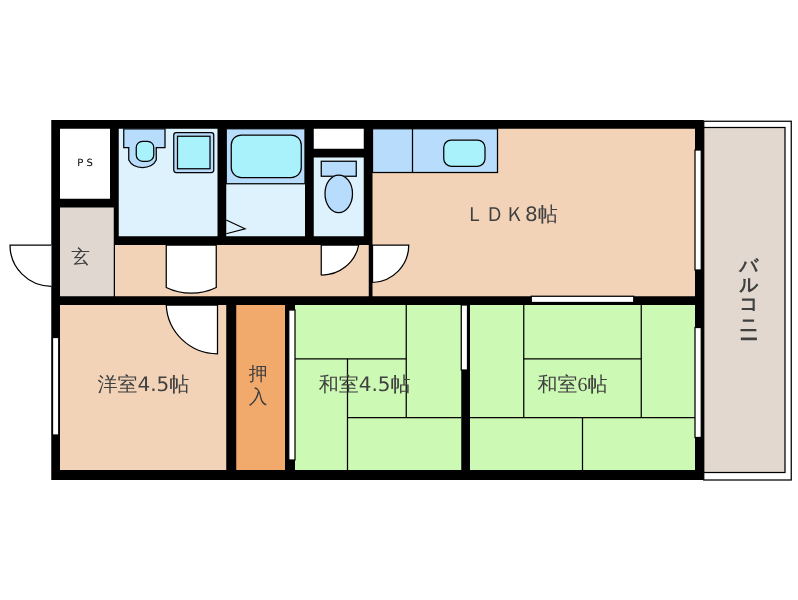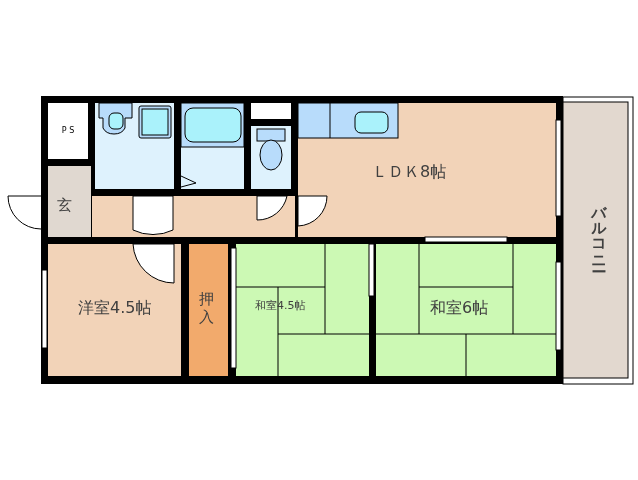--- a/index.html
+++ b/index.html
@@ -96,15 +96,15 @@
     <path d="M133 244 L174 244 L174 283 A41 41 0 0 1 133 244 Z"></path>
   </g>
 
   <text x="68" y="133" font-size="8" text-anchor="middle" font-family="DejaVu Sans, sans-serif">P S</text>
 </svg>
 
 <div class="lbl" style="left:57px;top:196px;font-size:15px;">玄</div>
 <div class="lbl" style="left:372px;top:162px;font-size:16px;">ＬＤＫ8帖</div>
 <div class="lbl" style="left:66px;top:298px;font-size:16px;margin-left:12px;">洋室4.5帖</div>
 <div class="lbl" style="left:199px;top:290px;font-size:15px;line-height:18px;width:18px;text-align:left;white-space:normal;">押入</div>
-<div class="lbl" style="left:255px;top:298px;font-size:11px;text-align:right;">和室4.5帖</div>
-<div class="lbl" style="left:430px;top:298px;font-size:16px;">和室6帖</div>
+<div class="lbl" style="left:255px;top:298px;font-size:16px;text-align:right;">和室4.5帖</div>
+<div class="lbl" style="left:430px;top:298px;font-size:16px;font-family:Liberation Serif, serif;">和室6帖</div>
 <div class="lbl" style="left:589px;top:195px;font-size:15px;writing-mode:vertical-rl;font-weight:bold;">バルコニー</div>
 
 </body></html>

